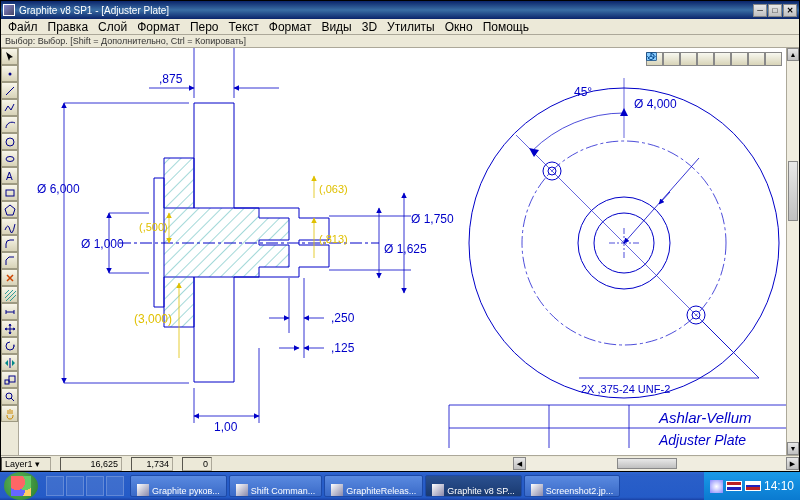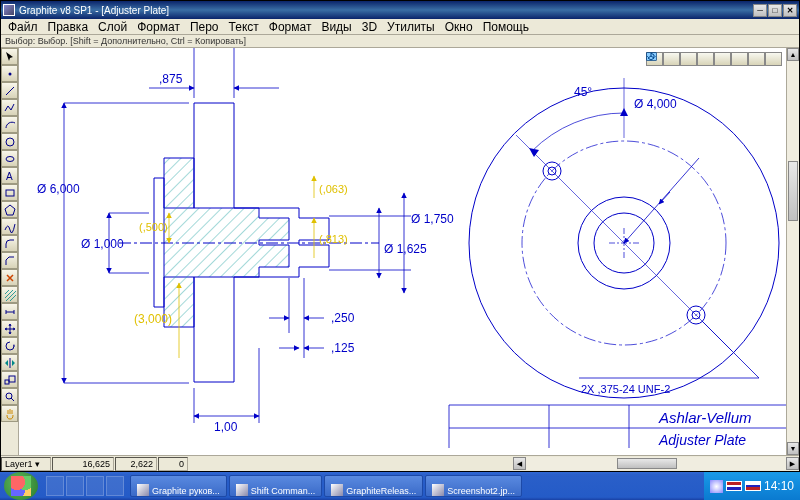--- a/index.html
+++ b/index.html
@@ -17,21 +17,21 @@
 .toolstrip { width: 18px; background: #ece9d8; display: flex; flex-direction: column; border-right: 1px solid #aca899; }
 .tbtn { width: 17px; height: 17px; border: 1px solid #9e9a82; margin: 0; display: flex; align-items: center; justify-content: center; font-size: 9px; background: linear-gradient(#f8f6ea,#d8d3b8); }
 .tbtn svg { width: 12px; height: 12px; }
 .canvas { flex: 1; background: #fff; position: relative; overflow: hidden; }
 .canvas svg { position: absolute; left: 0; top: 0; }
 .vscroll { width: 13px; background: #ece9d8; border-left: 1px solid #aca899; display: flex; flex-direction: column; }
 .sbtn { height: 13px; border: 1px solid #888; background: linear-gradient(#e8e8e8,#c0c0c0); display:flex;align-items:center;justify-content:center;font-size:7px;}
 .strack { flex: 1; background: #f0ede0; }
 .sthumb { background: linear-gradient(#e8e8e8,#c0c0c0); border: 1px solid #888; margin:1px; }
 .statusbar { height: 16px; background: #ece9d8; display: flex; align-items: center; font-size: 9px; border-top: 1px solid #aca899; }
-.status-cell { border: 1px inset #aca899; height: 14px; line-height: 12px; padding: 0 3px; margin-right: 1px; }
+.status-cell { border: 1px inset #aca899; height: 14px; line-height: 12px; padding: 0 3px; margin-right: 9px; }
 .taskbar { height: 28px; width: 800px; background: linear-gradient(#3168d5, #2a5fc9 10%, #245bc7 90%, #1941a5); display: flex; align-items: center; }
 .start { width: 34px; height: 28px; background: radial-gradient(circle at 40% 40%, #5eb85e, #2a7a2a); border-radius: 50%; margin: 0 4px; display:flex;align-items:center;justify-content:center; position:relative;}
 .start::after{content:"";width:20px;height:20px;background:
  radial-gradient(circle at 30% 30%, #f66 0 40%, transparent 41%),
  radial-gradient(circle at 70% 30%, #6c6 0 40%, transparent 41%),
  radial-gradient(circle at 30% 70%, #66f 0 40%, transparent 41%),
  radial-gradient(circle at 70% 70%, #fc6 0 40%, transparent 41%);}
 .ql { display: flex; gap: 2px; padding: 0 4px; }
 .ql div { width: 18px; height: 20px; border: 1px solid rgba(255,255,255,0.2); background: rgba(255,255,255,0.1); }
 .tasks { flex: 1; display: flex; gap: 2px; padding: 0 2px; }
@@ -380,21 +380,21 @@
       <div class="strack">
           <div class="sthumb" style="height:60px;margin-top:100px"></div>
         </div>
       <div class="sbtn">▼</div>
     </div>
   </div>
 
   <div class="statusbar">
     <div class="status-cell" style="width:50px"><span>Layer1</span> ▾</div>
     <div class="status-cell" style="width:62px;text-align:right">16,625</div>
-    <div class="status-cell" style="width:42px;text-align:right">2,622</div>
+    <div class="status-cell" style="width:42px;text-align:right">1,734</div>
     <div class="status-cell" style="width:30px;text-align:right">0</div>
     <div style="flex:1"></div>
     <div class="sbtn" style="width:13px">◀</div>
     <div class="strack" style="flex:0 0 260px;height:13px;position:relative">
         <div class="sthumb" style="width:60px;height:11px;position:absolute;left:90px"></div>
       </div>
     <div class="sbtn" style="width:13px">▶</div>
   </div>
 </div>
 
@@ -412,20 +412,24 @@
         <span>Graphite руков...</span>
       </div>
     <div class="task">
         <div class="task-ico"></div>
         <span>Shift Comman...</span>
       </div>
     <div class="task">
         <div class="task-ico"></div>
         <span>GraphiteReleas...</span>
       </div>
+    <div class="task active">
+        <div class="task-ico"></div>
+        <span>Graphite v8 SP...</span>
+      </div>
     <div class="task">
         <div class="task-ico"></div>
         <span>Screenshot2.jp...</span>
       </div>
   </div>
   <div class="tray">
     <div class="tray-ico" style="background:radial-gradient(#fff,#88f)"></div>
     <div class="flag-en"></div>
     <div class="flag-ru"></div>
     <span>14:10</span>

